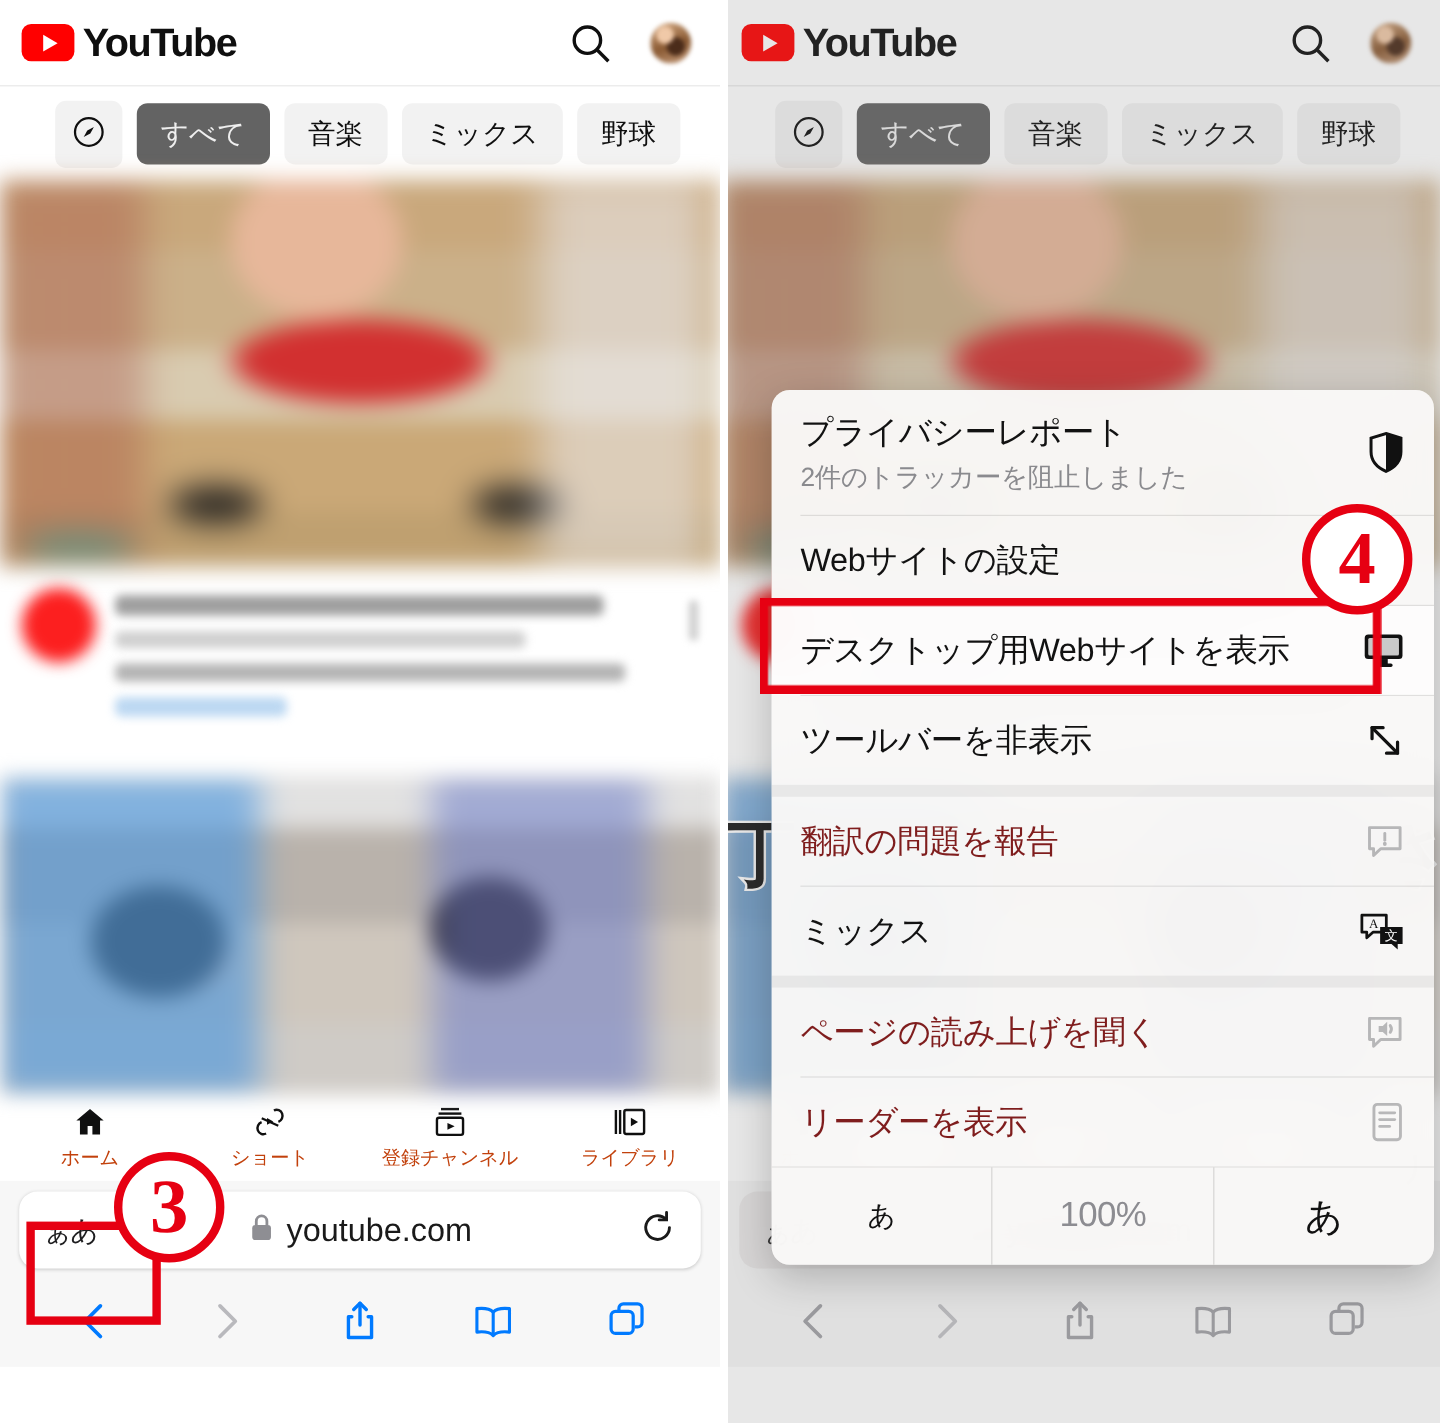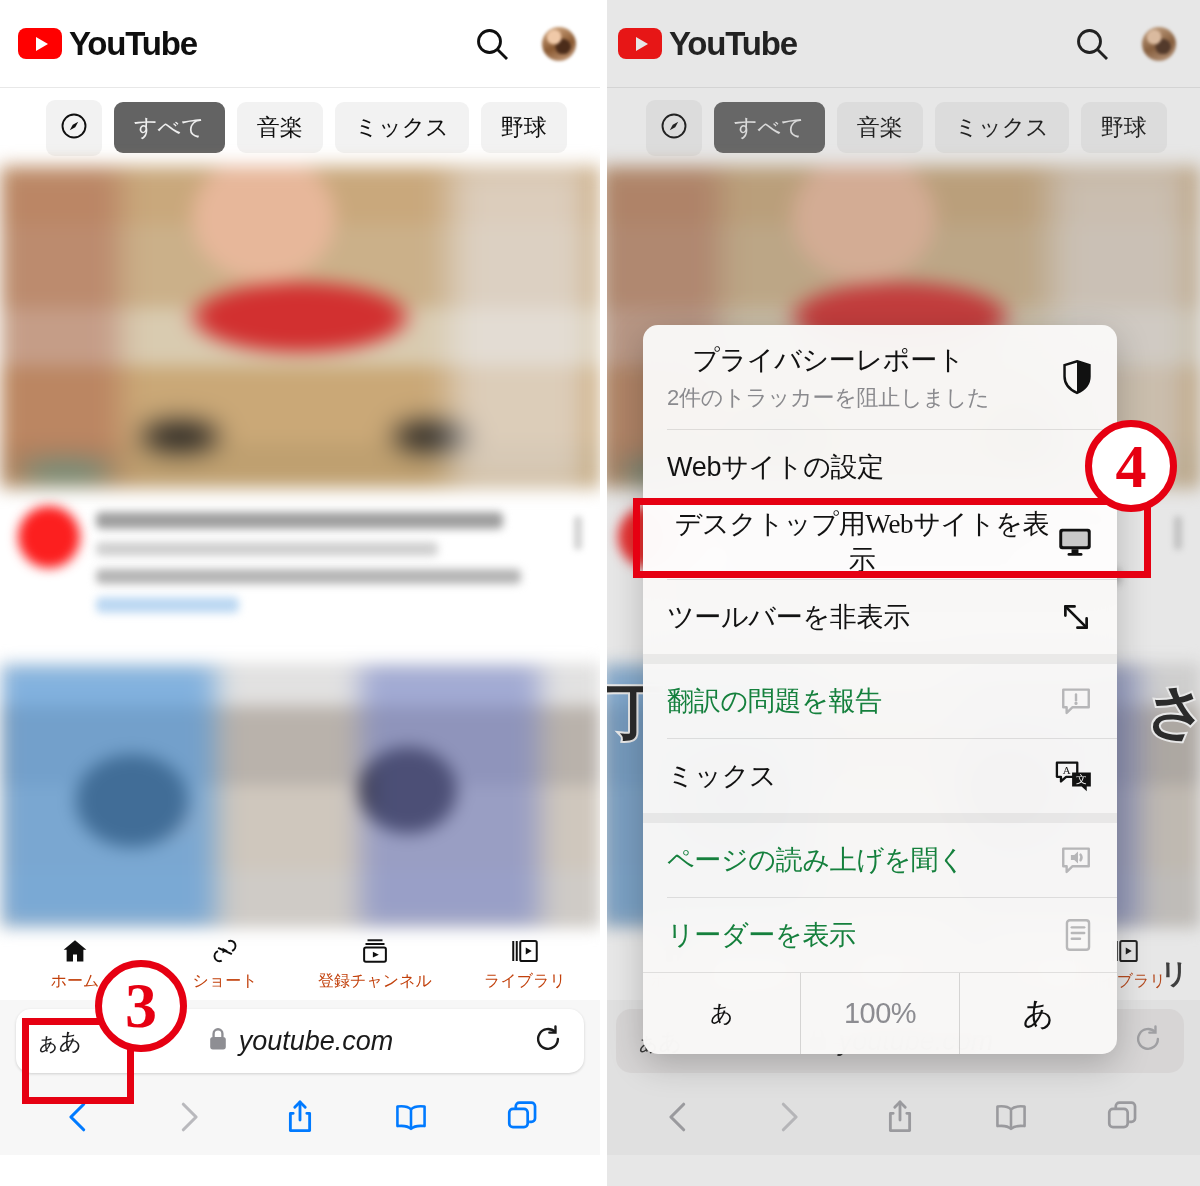--- a/index.html
+++ b/index.html
@@ -18,21 +18,21 @@
   }
   .panel-left  { left: 0; }
   .panel-right { left: 600px; }
   .panel-right::before{
     content:""; position:absolute; left:0; top:0; width:7px; height:1186px;
     background:#ffffff; z-index:60;
   }
 
   
   .yt-header{
-    position:relative; height:88px; background:#fff;
+    position:relative; height:72px; background:#fff;
     border-bottom:1px solid #e8e8e8;
     display:flex; align-items:center; padding:0 18px;
   }
   .yt-logo{ display:flex; align-items:center; gap:7px; }
   .yt-play{
     width:44px; height:31px; background:#ff0000; border-radius:8px;
     display:flex; align-items:center; justify-content:center;
   }
   .yt-play .tri{
     width:0;height:0;border-left:12px solid #fff;
@@ -131,61 +131,60 @@
   .urlbar-wrap{ padding:9px 16px 6px 16px; }
   .urlbar{
     background:#fff; border-radius:15px; height:64px;
     display:flex; align-items:center; padding:0 20px;
     box-shadow:0 1px 3px rgba(0,0,0,.16);
     position:relative;
   }
   .aa{ font-size:23px; color:#1d1d1f; letter-spacing:-1px; }
   .url-center{
     position:absolute; left:0; right:0; display:flex; align-items:center;
-    justify-content:center; gap:10px; pointer-events:none;font-style:italic;
+    justify-content:center; gap:10px; pointer-events:none;
   }
   .url-text{ font-size:27px; color:#1a1a1a; }
   .reload{ margin-left:auto; }
   .safari-tools{
     display:flex; align-items:center; justify-content:space-around;
     height:76px; padding:0 22px;
   }
   .stool{ display:flex; align-items:center; justify-content:center; width:20%; }
 
   
   .dim .url-text, .dim .aa { color:#2a2a2a; }
   .dim .urlbar{ background:#eceaea; box-shadow:none; }
   .dim-layer{
     position:absolute; left:0; top:0; width:600px; height:1186px;
     background:rgba(120,120,120,.18); z-index:40; pointer-events:none;
   }
 
   
   .sheet{
-    position:absolute; left:43px; top:325px; width:474px;
+    position:absolute; left:43px; top:325px; width:552px;
     background:rgba(249,248,247,.97);
     border-radius:15px; overflow:hidden; z-index:50;
     box-shadow:0 10px 34px rgba(0,0,0,.22);
     backdrop-filter: blur(18px);
-    text-align: center;
   }
   .row{
     position:relative; display:flex; align-items:center;
     padding:0 24px; min-height:74px;
   }
   .row .label{ font-size:27px; color:#121212; letter-spacing:-.3px; }
   .row .sub{ font-size:22px; color:#8a8a8e; margin-top:5px; letter-spacing:-.2px; }
   .row .txtcol{ display:flex; flex-direction:column; justify-content:center; }
   .row .gl{ margin-left:auto; display:flex; align-items:center; }
   .row.privacy{ min-height:104px; align-items:center; }
-  .row.disabled .label{ color:#15803d; }
+  .row.disabled .label{ color:#7f1d1d; }
   .row.disabled .gl svg{ opacity:.45; }
   .hairline{ height:1px; background:rgba(0,0,0,.10); margin-left:24px; }
   .gap{ height:10px; background:rgba(0,0,0,.055); }
-  .row.highlighted{ background:rgba(255,255,255,.55);font-family:Liberation Serif, serif; }
+  .row.highlighted{ background:rgba(255,255,255,.55); }
 
   .fontrow{ display:flex; height:82px; border-top:1px solid rgba(0,0,0,.10); }
   .fontcell{
     flex:1; display:flex; align-items:center; justify-content:center;
     font-size:0;
   }
   .fontcell.mid{ border-left:1px solid rgba(0,0,0,.14); border-right:1px solid rgba(0,0,0,.14); }
   .fc-small{ font-size:23px; color:#111; }
   .fc-pct{ font-size:29px; color:#8c8c91; letter-spacing:-.5px; }
   .fc-big{ font-size:31px; color:#111; }

